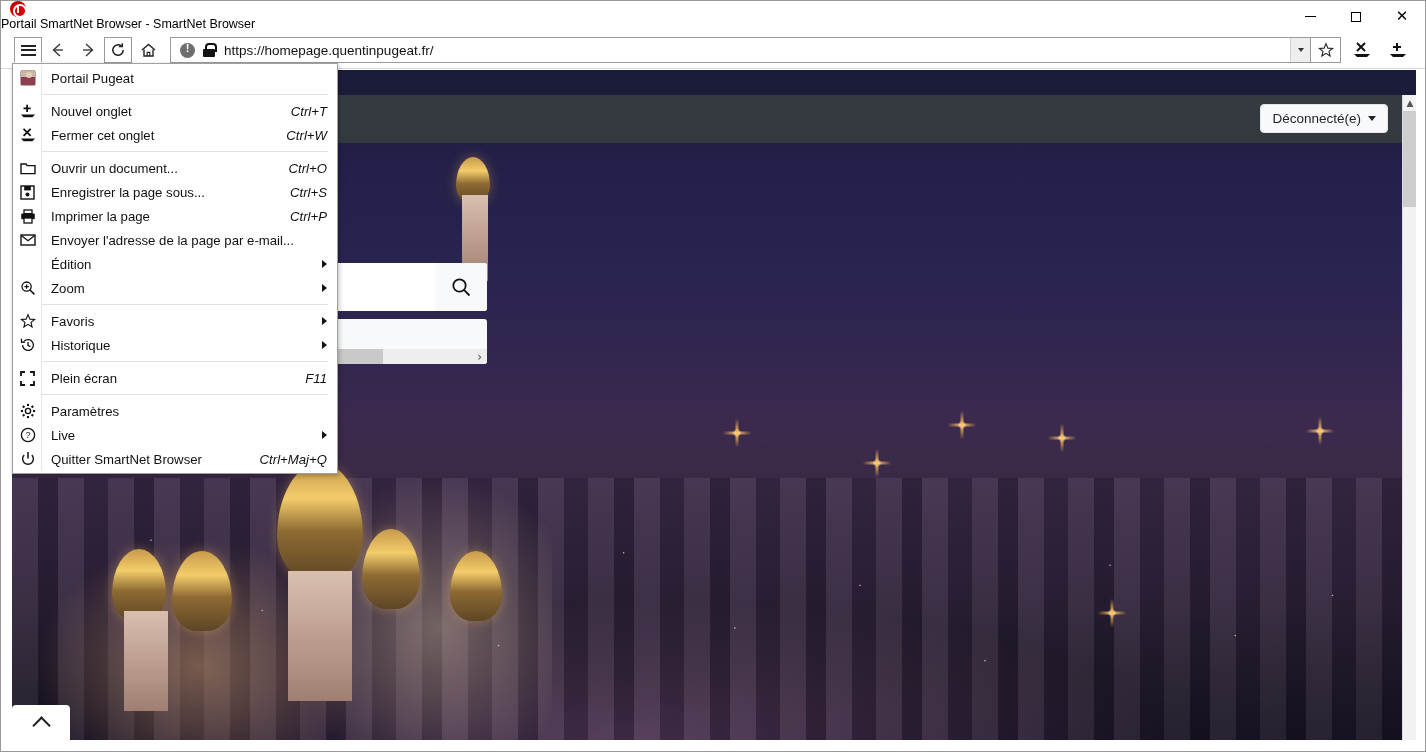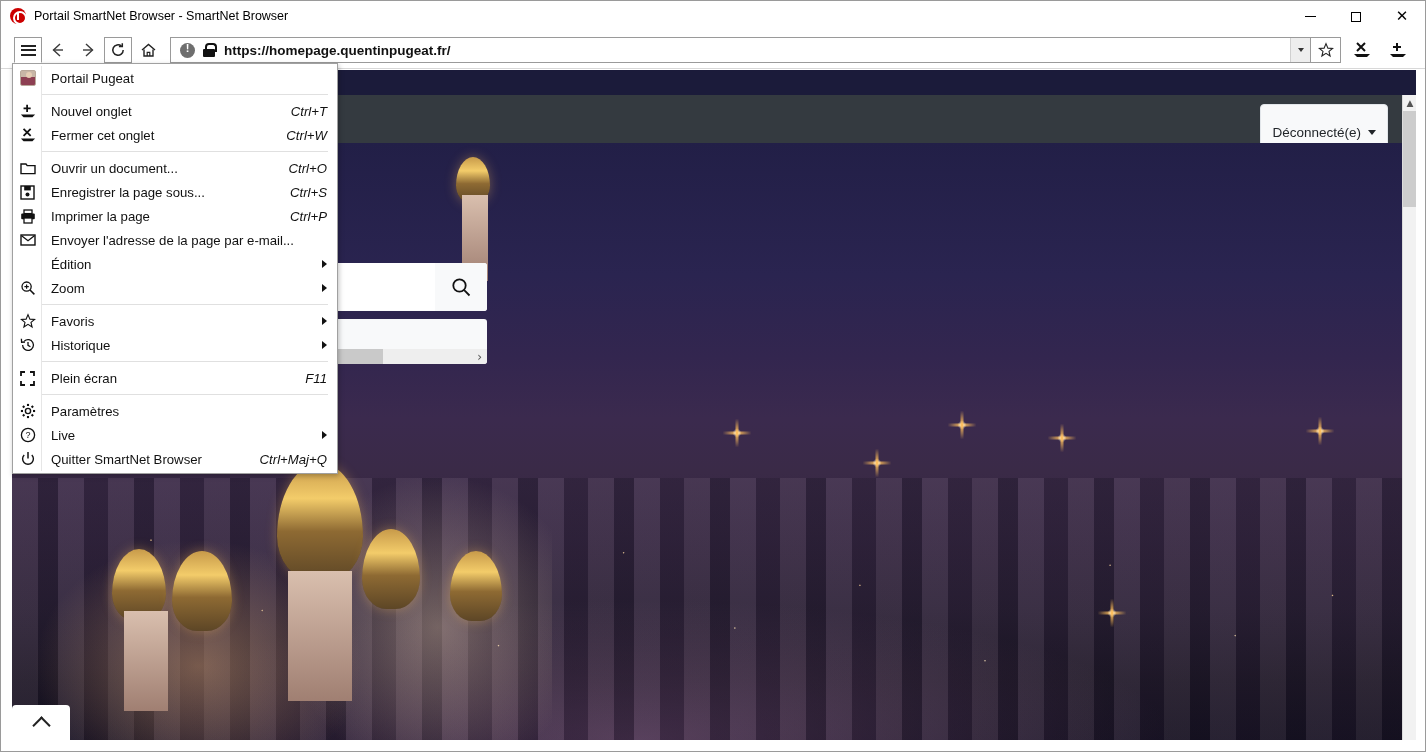--- a/index.html
+++ b/index.html
@@ -16,22 +16,23 @@
     border: 1px solid #9a9a9a;
     background: #fff;
     overflow: hidden;
   }
 
   
   .titlebar {
     position: absolute; top: 0; left: 0;
     width: 1424px; height: 31px;
     background: #ffffff;
-    display: flex; align-items: center;
+    display: flex; 
     border-bottom: 1px solid #ffffff;
+    flex-direction: column;
   }
   .app-logo {
     width: 16px; height: 16px; margin-left: 9px; margin-right: 8px;
     border-radius: 50%;
     background: #cc0000;
     position: relative; flex: none;
   }
   .app-logo::before {
     content: ""; position: absolute; left: 3px; top: 3px;
     width: 10px; height: 10px; border-radius: 50%;
@@ -54,21 +55,20 @@
   .glyph-max { width: 10px; height: 10px; border: 1px solid #000; }
   .glyph-close { font-size: 15px; line-height: 1; font-family: "DejaVu Sans", sans-serif; }
 
   
   .toolbar {
     position: absolute; top: 31px; left: 0;
     width: 1424px; height: 37px;
     background: #ffffff;
     display: flex; align-items: center;
     border-bottom: 1px solid #d8d8d8;
-    font-weight: bold;
   }
   .tb-btn {
     width: 28px; height: 26px;
     display: flex; align-items: center; justify-content: center;
     margin-left: 2px;
     color: #222;
   }
   .tb-btn:first-child { margin-left: 13px; }
   .tb-btn.boxed { border: 1px solid #9a9a9a; background: #fff; }
   .tb-btn.menu-open { border: 1px solid #9a9a9a; border-bottom: 1px solid #fff; background: #fff; position: relative; z-index: 60; }
@@ -174,21 +174,21 @@
     overflow: hidden;
   }
 
   .page-nav {
     position: absolute; left: 0; top: 25px; width: 1390px; height: 48px;
     background: #343a40;
   }
   .logout-btn {
     position: absolute; right: 14px; top: 9px;
     background: #f8f9fa; border: 1px solid #e2e6ea; border-radius: 4px;
-    padding: 20px 11px; font-size: 13.5px; color: #212529;
+    padding: 6px 11px; font-size: 13.5px; color: #212529;
     display: flex; align-items: center; gap: 7px;
   }
   .logout-caret { width: 0; height: 0; border-left: 4px solid transparent; border-right: 4px solid transparent; border-top: 5px solid #212529; }
 
   
   .hero {
     position: absolute; left: 0; top: 73px; width: 1390px; height: 598px;
     overflow: hidden;
     background:
       linear-gradient(180deg,

